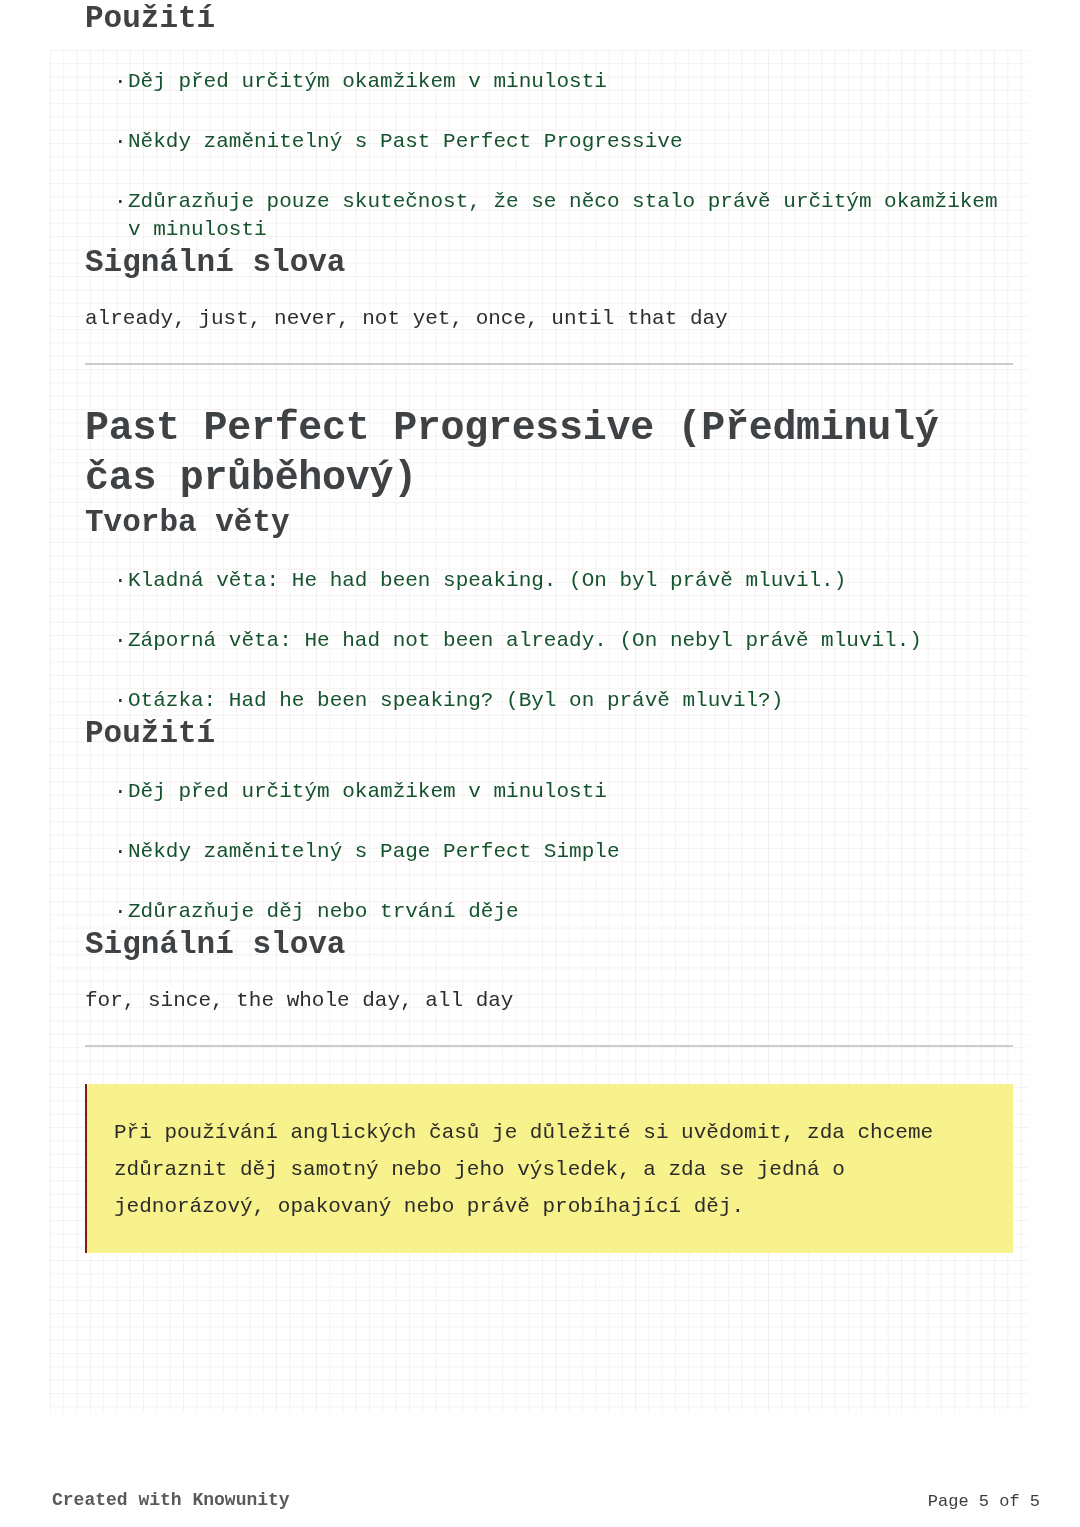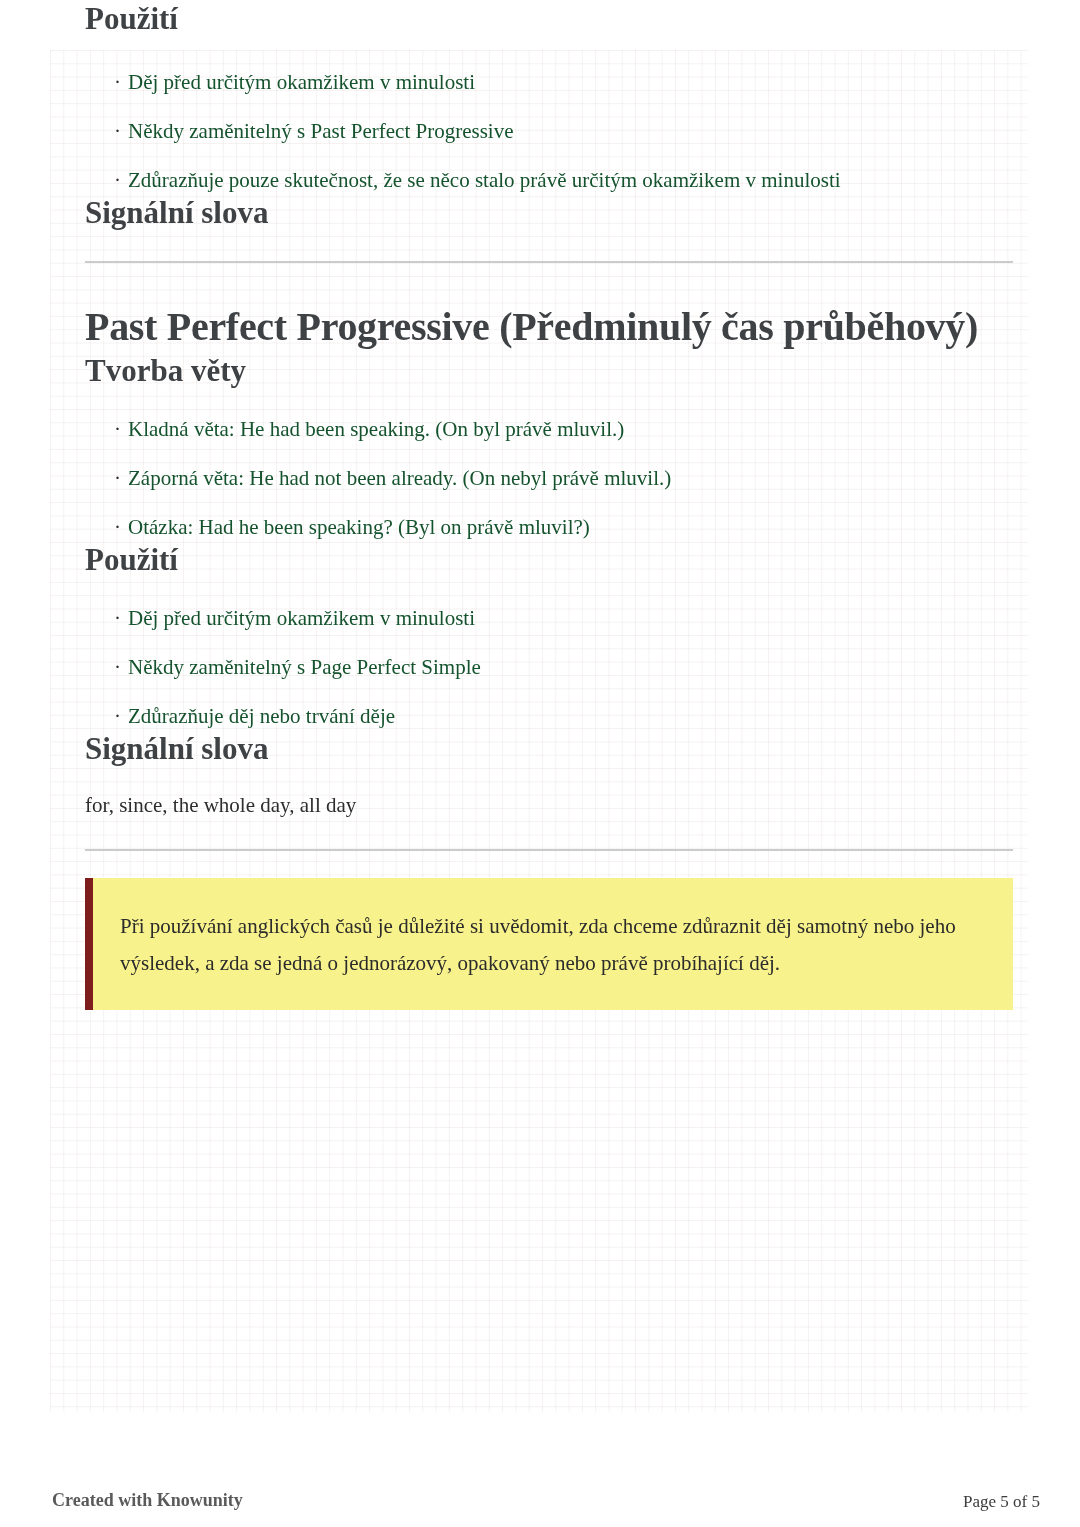--- a/index.html
+++ b/index.html
@@ -6,21 +6,21 @@
     margin: 0;
     padding: 0;
     background: #ffffff;
   }
   .page {
     position: relative;
     width: 1080px;
     height: 1527px;
     background: #ffffff;
     overflow: hidden;
-    font-family: Liberation Serif, serif;
+    font-family: Liberation Mono, monospace;
     color: #2d2d2d;
   }
   
   .grid-bg {
     position: absolute;
     left: 50px;
     top: 50px;
     width: 978px;
     height: 1362px;
     background-image:
@@ -61,44 +61,44 @@
     padding: 0;
     font-size: 21px;
     line-height: 28px;
     color: #14532d;
   }
   ul.bullet-list.first { margin-top: 31px; }
   ul.bullet-list li {
     position: relative;
     padding-left: 43px;
   }
-  ul.bullet-list li + li { margin-top: 21px; }
+  ul.bullet-list li + li { margin-top: 32px; }
   ul.bullet-list li::before {
     content: "\00B7";
     position: absolute;
     left: 29px;
     top: 0;
     color: #2d2d2d;
   }
   p.signal-text {
     margin: 24px 0 0 0;
     font-size: 21px;
     line-height: 28px;
     color: #2d2d2d;
   }
   hr.divider {
     border: none;
     border-top: 2px solid #cbcbcb;
     margin: 30px 0 0 0;
     width: 100%;
   }
   .callout {
-    margin-top: 27px;
+    margin-top: 37px;
     background: #f8f28c;
-    border-left: 8px solid #7f1d1d;
+    border-left: 2px solid #7f1d1d;
     padding: 30px 28px 28px 27px;
     box-sizing: border-box;
     width: 100%;
   }
   .callout p {
     margin: 0;
     font-size: 21px;
     line-height: 37px;
     color: #2b2b2b;
   }
@@ -130,20 +130,21 @@
     <h3 class="section-title mt-first">Použití</h3>
 
     <ul class="bullet-list first">
       <li>Děj před určitým okamžikem v minulosti</li>
       <li>Někdy zaměnitelný s Past Perfect Progressive</li>
       <li>Zdůrazňuje pouze skutečnost, že se něco stalo právě určitým okamžikem v minulosti</li>
     </ul>
 
     <h3 class="section-title mt-signal1">Signální slova</h3>
 
+    <p class="signal-text">already, just, never, not yet, once, until that day</p>
 
     <hr class="divider">
 
     <h1 class="doc-title">Past Perfect Progressive (Předminulý čas průběhový)</h1>
 
     <h3 class="section-title mt-tvorba">Tvorba věty</h3>
 
     <ul class="bullet-list">
       <li>Kladná věta: He had been speaking. (On byl právě mluvil.)</li>
       <li>Záporná věta: He had not been already. (On nebyl právě mluvil.)</li>

